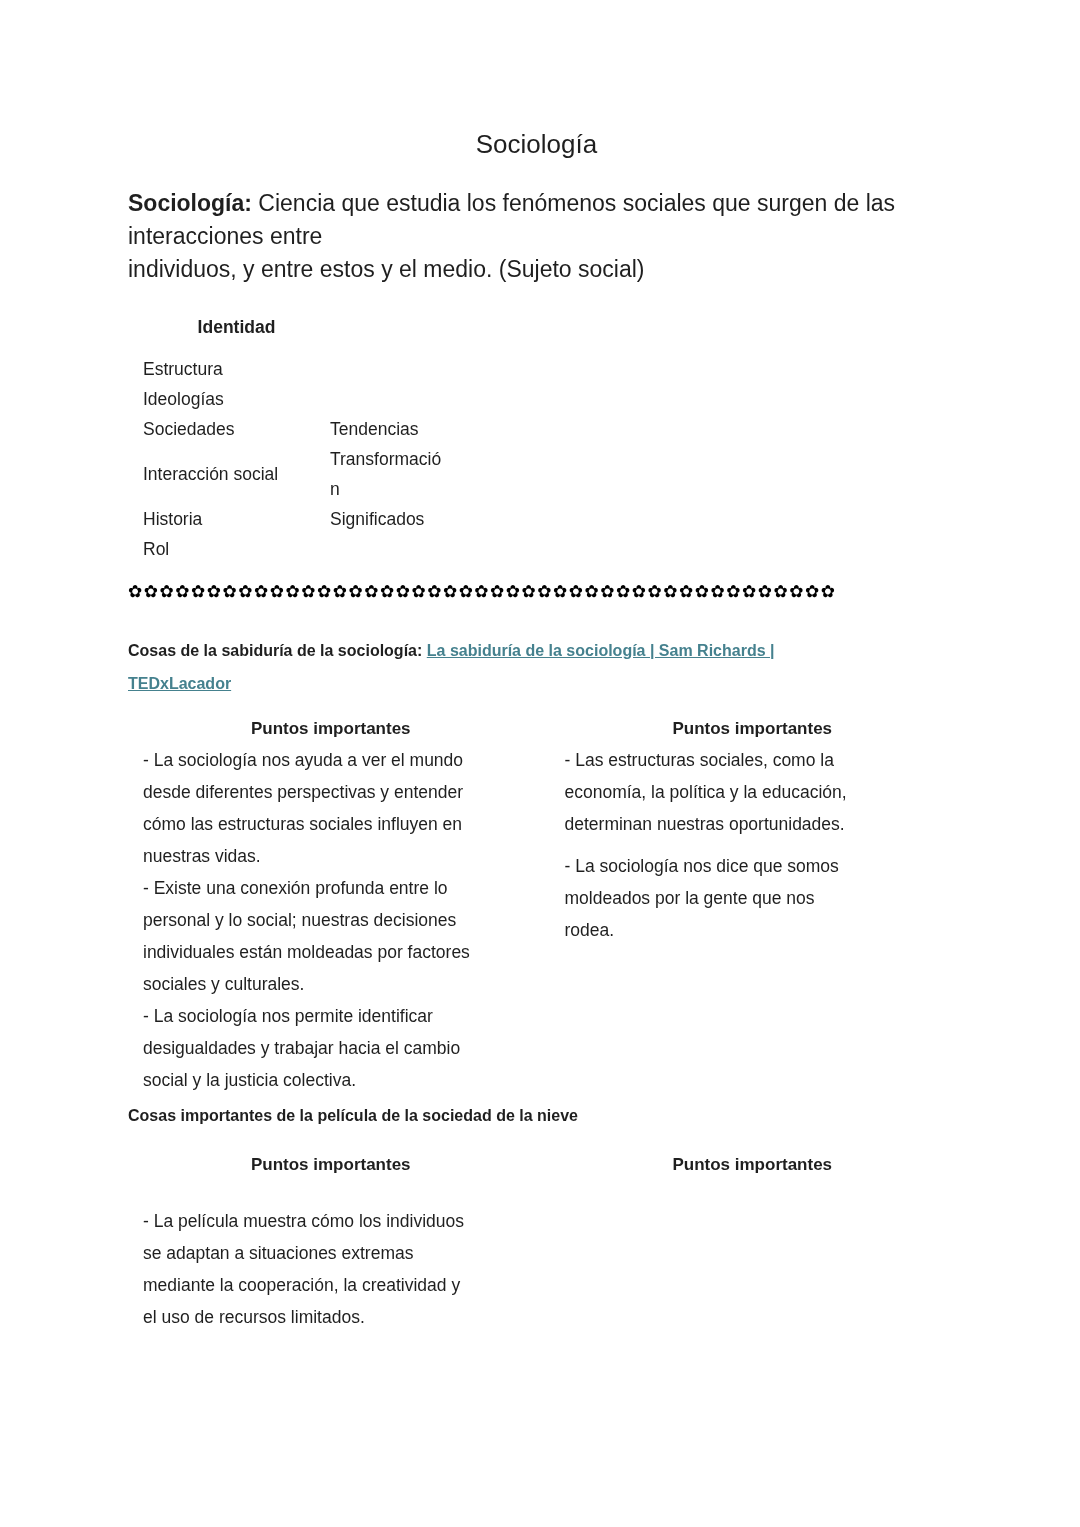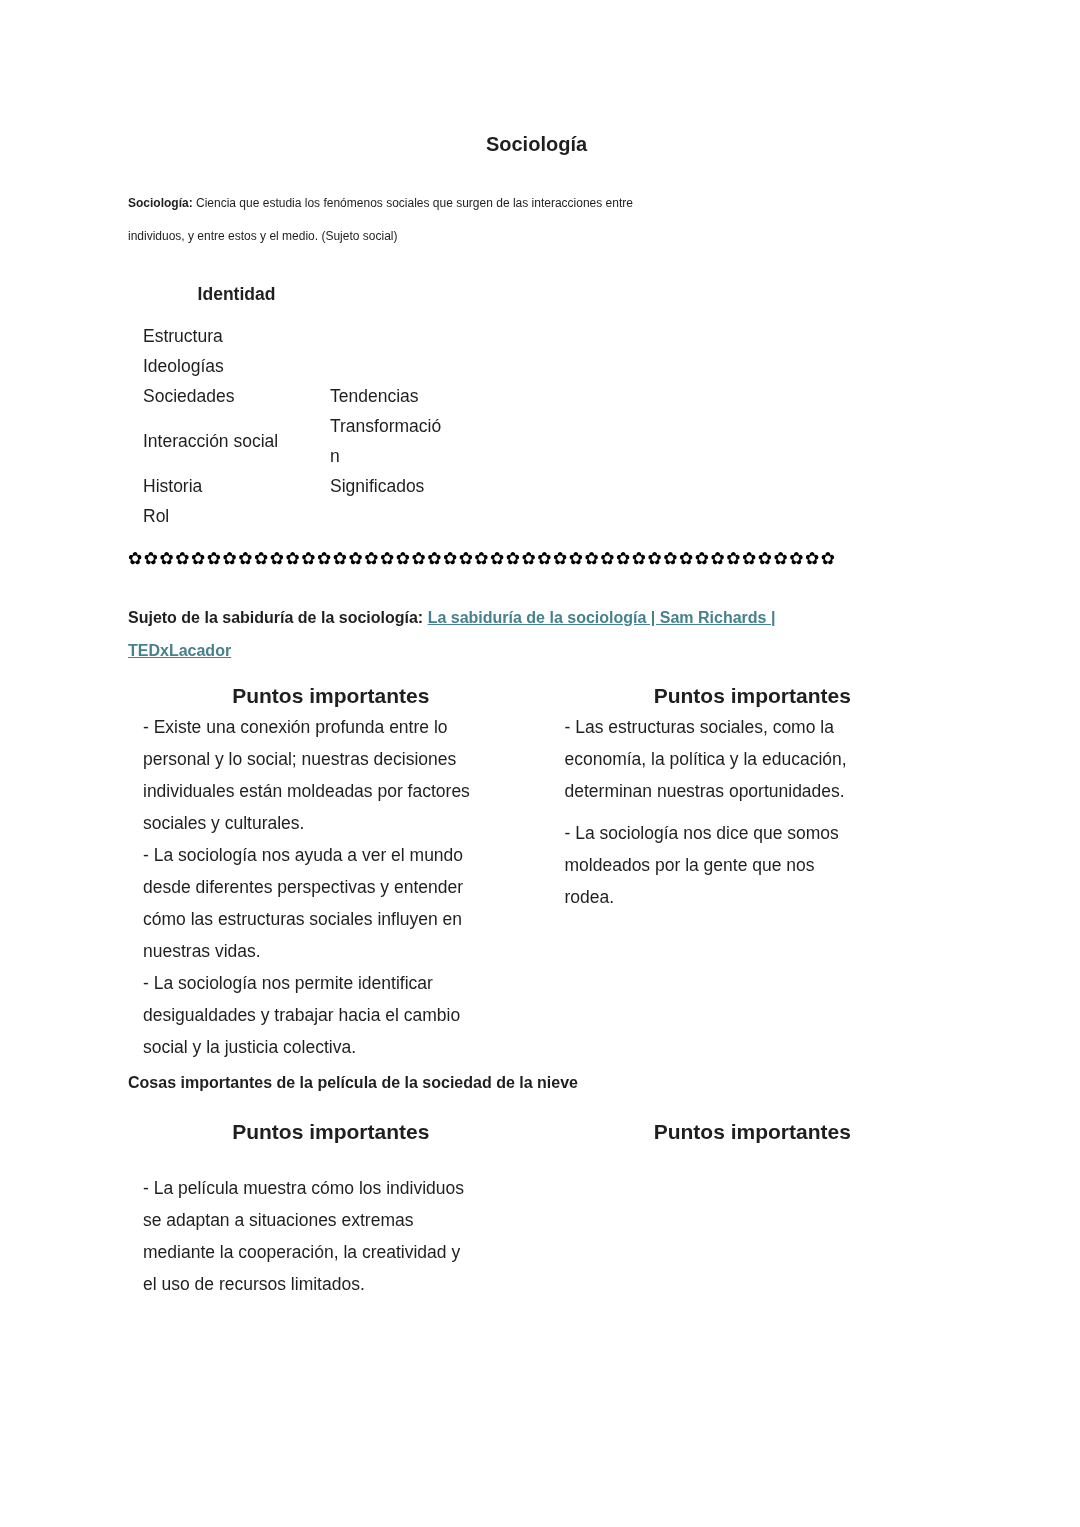--- a/index.html
+++ b/index.html
@@ -12,30 +12,30 @@
     box-sizing: border-box;
     padding: 131px 135px 40px 128px;
     font-family: "Liberation Sans", sans-serif;
     color: #1f1f1f;
     overflow: hidden;
   }
   .page p { white-space: pre-line; }
 
   h1.title {
     margin: 0 0 30px 0;
-    font-size: 20px;
+    font-size: 26px;
     line-height: 26px;
-    font-weight: 700;
+    font-weight: 400;
     text-align: center;
     white-space: pre-line;
   }
 
   p.definition {
     margin: 0 0 26px 0;
-    font-size: 12px;
+    font-size: 23px;
     line-height: 33px;
   }
   p.definition strong { font-weight: 700; }
 
   .concept-table { margin-left: 15px; }
   .concept-header {
     width: 187px;
     text-align: center;
     font-weight: 700;
     font-size: 17.5px;
@@ -75,21 +75,21 @@
   }
 
   .points-section {
     display: grid;
     grid-template-columns: 1fr 1fr;
     column-gap: 46px;
     margin: 14px 5px 0 15px;
   }
   .points-col h3 {
     margin: 0;
-    font-size: 21px;
+    font-size: 17px;
     line-height: 30px;
     font-weight: 700;
     text-align: center;
     white-space: pre-line;
   }
   .points-col p {
     margin: 0;
     font-size: 17.5px;
     line-height: 32px;
   }
@@ -128,34 +128,34 @@
       <div class="concept-cell">Transformació
 n</div>
       <div class="concept-cell">Historia</div>
       <div class="concept-cell">Significados</div>
       <div class="concept-cell">Rol</div>
     </div>
   </div>
 
   <div class="flower-divider">✿✿✿✿✿✿✿✿✿✿✿✿✿✿✿✿✿✿✿✿✿✿✿✿✿✿✿✿✿✿✿✿✿✿✿✿✿✿✿✿✿✿✿✿✿</div>
 
-  <p class="video-line"><strong>Sujeto de la sabiduría de la sociología:</strong> <a href="#">La sabiduría de la sociología | Sam Richards |
+  <p class="video-line"><strong>Cosas de la sabiduría de la sociología:</strong> <a href="#">La sabiduría de la sociología | Sam Richards |
 TEDxLacador</a></p>
 
   <div class="points-section">
     <div class="points-col">
       <h3>Puntos importantes</h3>
+      <p>- La sociología nos ayuda a ver el mundo
+desde diferentes perspectivas y entender
+cómo las estructuras sociales influyen en
+nuestras vidas.</p>
       <p>- Existe una conexión profunda entre lo
 personal y lo social; nuestras decisiones
 individuales están moldeadas por factores
 sociales y culturales.</p>
-      <p>- La sociología nos ayuda a ver el mundo
-desde diferentes perspectivas y entender
-cómo las estructuras sociales influyen en
-nuestras vidas.</p>
       <p>- La sociología nos permite identificar
 desigualdades y trabajar hacia el cambio
 social y la justicia colectiva.</p>
     </div>
     <div class="points-col spaced">
       <h3>Puntos importantes</h3>
       <p>- Las estructuras sociales, como la
 economía, la política y la educación,
 determinan nuestras oportunidades.</p>
       <p>- La sociología nos dice que somos

